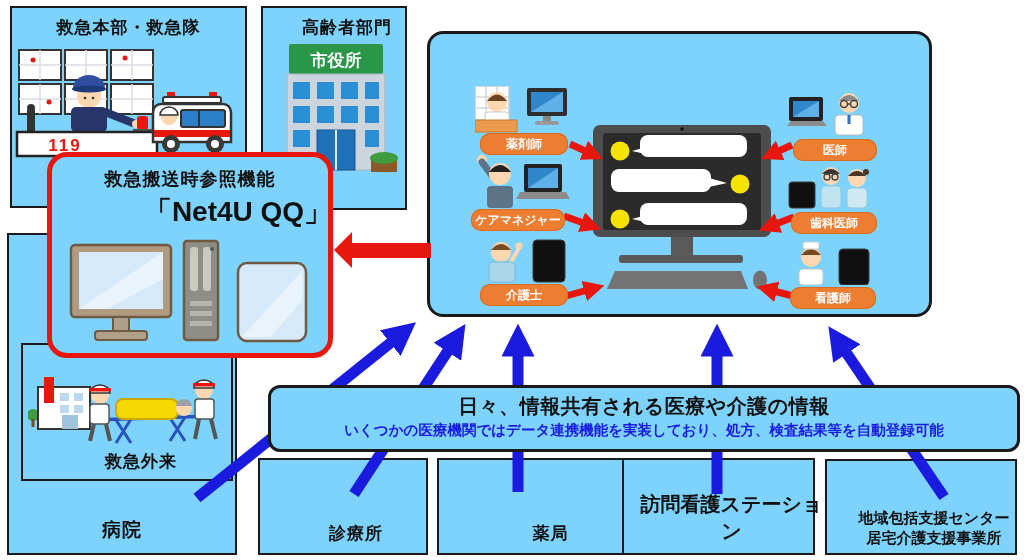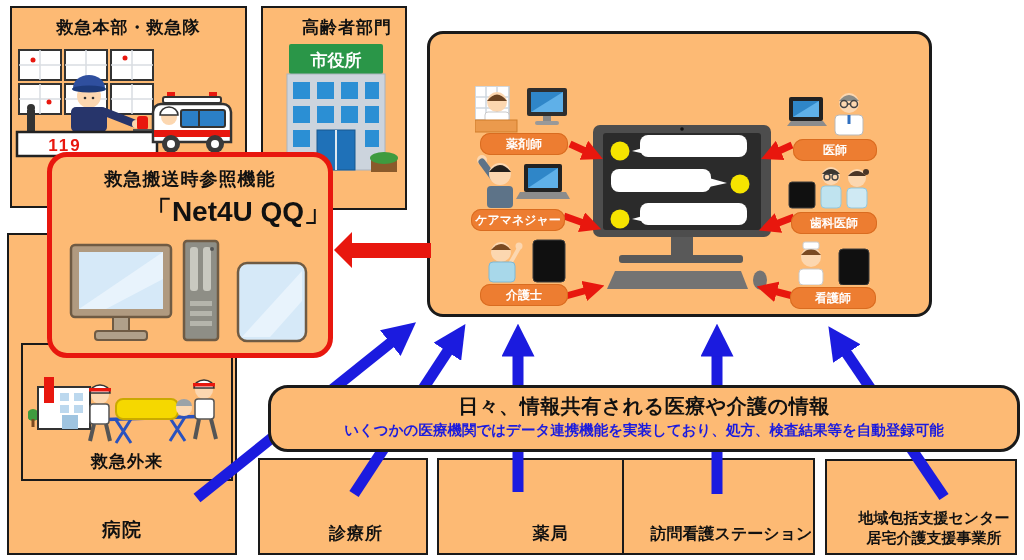--- a/index.html
+++ b/index.html
@@ -1,57 +1,57 @@
 <!DOCTYPE html>
 <html><head>
 <meta charset="utf-8">
 <style>
   html,body{margin:0;padding:0;background:#ffffff;}
   #canvas{
     position:relative;width:1024px;height:560px;background:#ffffff;overflow:hidden;
     font-family:"Liberation Sans","DejaVu Sans",sans-serif;color:#111;
   }
-  .box{position:absolute;background:#fdba74;border:2px solid #1a1a1a;box-sizing:border-box;z-index:1;}
+  .box{position:absolute;background:#7dd3fc;border:2px solid #1a1a1a;box-sizing:border-box;z-index:1;}
   .box-label{position:absolute;width:100%;text-align:center;font-weight:bold;letter-spacing:1px;}
   svg{display:block;}
   .illu{position:absolute;z-index:1;}
   
   #hq-box{left:10px;top:6px;width:237px;height:202px;}
   #hq-box .box-label{top:8px;font-size:17px;}
   #elderly-box{left:261px;top:6px;width:146px;height:204px;}
   #elderly-box .box-label{top:8px;font-size:17px;padding-left:13px;}
   
   #hospital-box{left:7px;top:233px;width:230px;height:322px;}
   #hospital-label{bottom:10px;font-size:19px;}
   #er-box{left:21px;top:343px;width:212px;height:138px;}
-  #er-label{bottom:6px;font-size:17px;}
+  #er-label{bottom:6px;font-size:17px;padding-left:14px;}
   
   #qq-box{left:47px;top:152px;width:286px;height:206px;border:5px solid #e8170e;border-radius:20px;z-index:4;}
   #qq-title{top:10px;font-size:18px;letter-spacing:1px;}
   #qq-name{top:36px;font-size:28px;letter-spacing:0;padding-left:48px;}
   
   #net4u-box{left:427px;top:31px;width:505px;height:286px;border:3px solid #1a1a1a;border-radius:16px;}
   #net4u-title{top:12px;font-size:24px;letter-spacing:0;}
   .role-label{
     position:absolute;background:#ed7d31;color:#fff;font-weight:bold;font-size:12px;
     border-radius:10px;text-align:center;line-height:22px;height:22px;z-index:3;
     box-shadow:0 0 0 1px #d96c20 inset;
   }
   .role-illu{position:absolute;z-index:2;}
   #net4u-scene{position:absolute;left:0;top:0;z-index:1;}
   
-  #banner{left:268px;top:385px;width:752px;height:67px;border:3px solid #1a1a1a;border-radius:20px;z-index:3;}
+  #banner{left:268px;top:385px;width:752px;height:67px;border:3px solid #1a1a1a;border-radius:12px;z-index:3;}
   #banner-title{top:5px;font-size:20px;letter-spacing:0.5px;}
   #banner-sub{top:33px;font-size:14.5px;color:#1b1bdf;letter-spacing:0;text-align:center;}
   
   .bbox .box-label{bottom:8px;font-size:17px;margin-left:13px;}
   #clinic-box{left:258px;top:458px;width:170px;height:97px;}
   #pharmacy-box{left:437px;top:458px;width:201px;height:97px;}
   #vnurse-box{left:622px;top:458px;width:193px;height:97px;}
-  #vnurse-box .box-label{font-size:16px;letter-spacing:0;}
+  #vnurse-box .box-label{font-size:20px;letter-spacing:0;}
   #community-box{left:825px;top:459px;width:192px;height:96px;}
   #community-box .box-label{font-size:15px;letter-spacing:0;line-height:1.3;bottom:6px;}
   
   #blue-arrows{position:absolute;left:0;top:0;z-index:2;pointer-events:none;}
   #red-arrow-layer{position:absolute;left:0;top:0;z-index:5;pointer-events:none;}
 </style>
 </head>
 <body>
 
 <div id="canvas">

